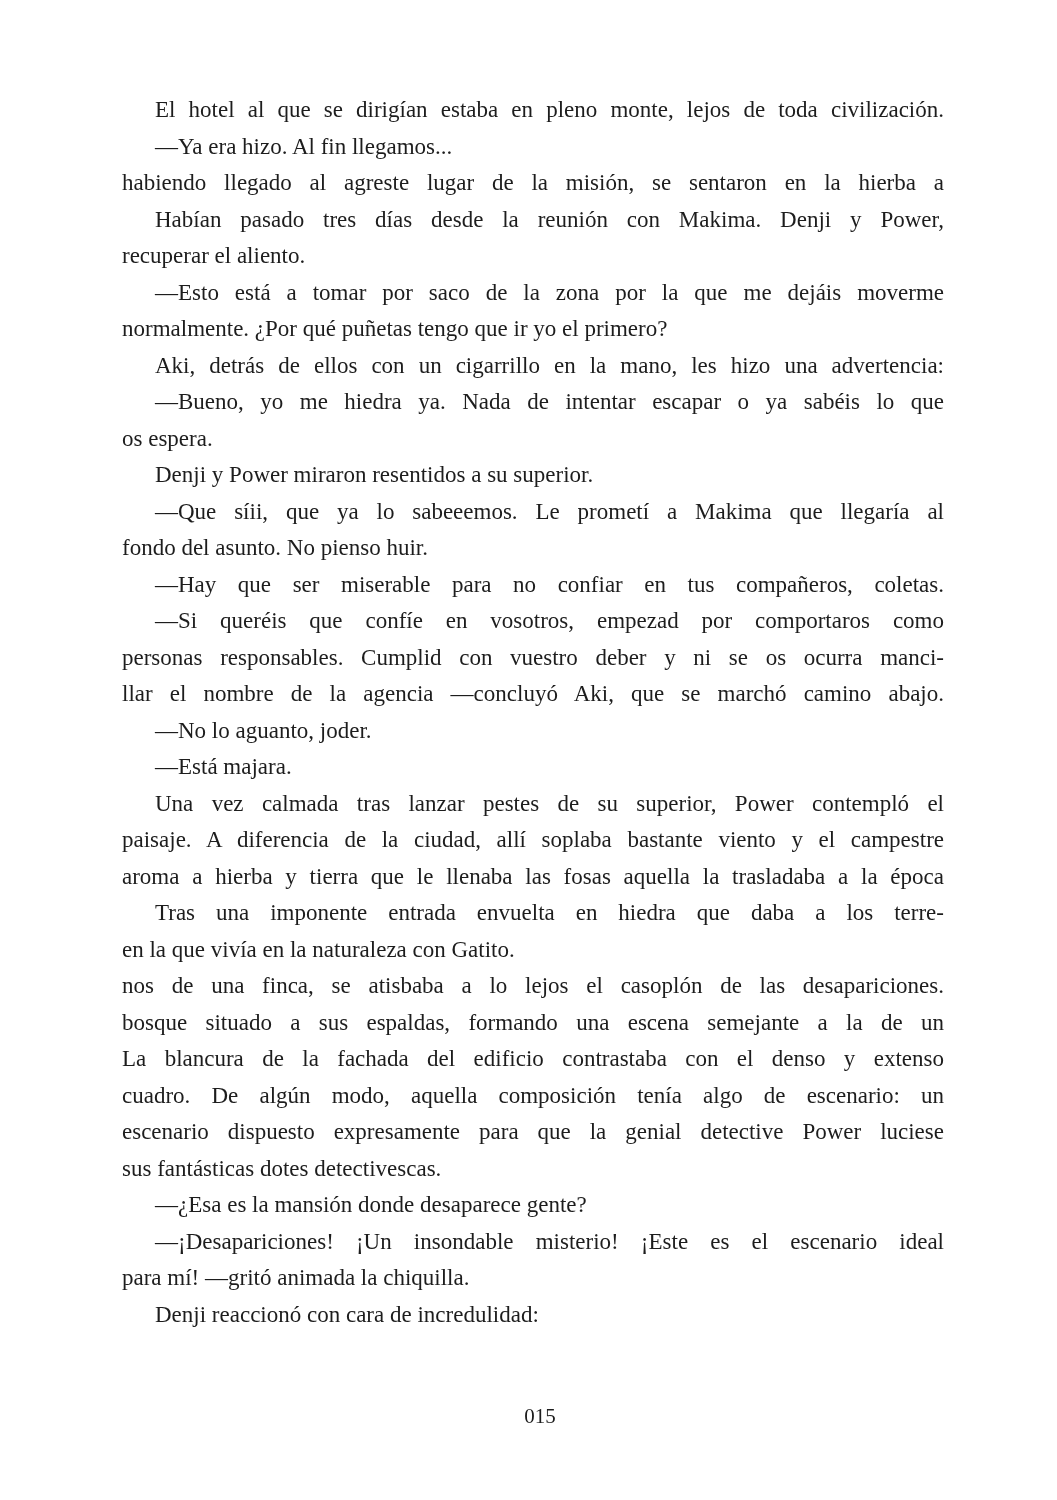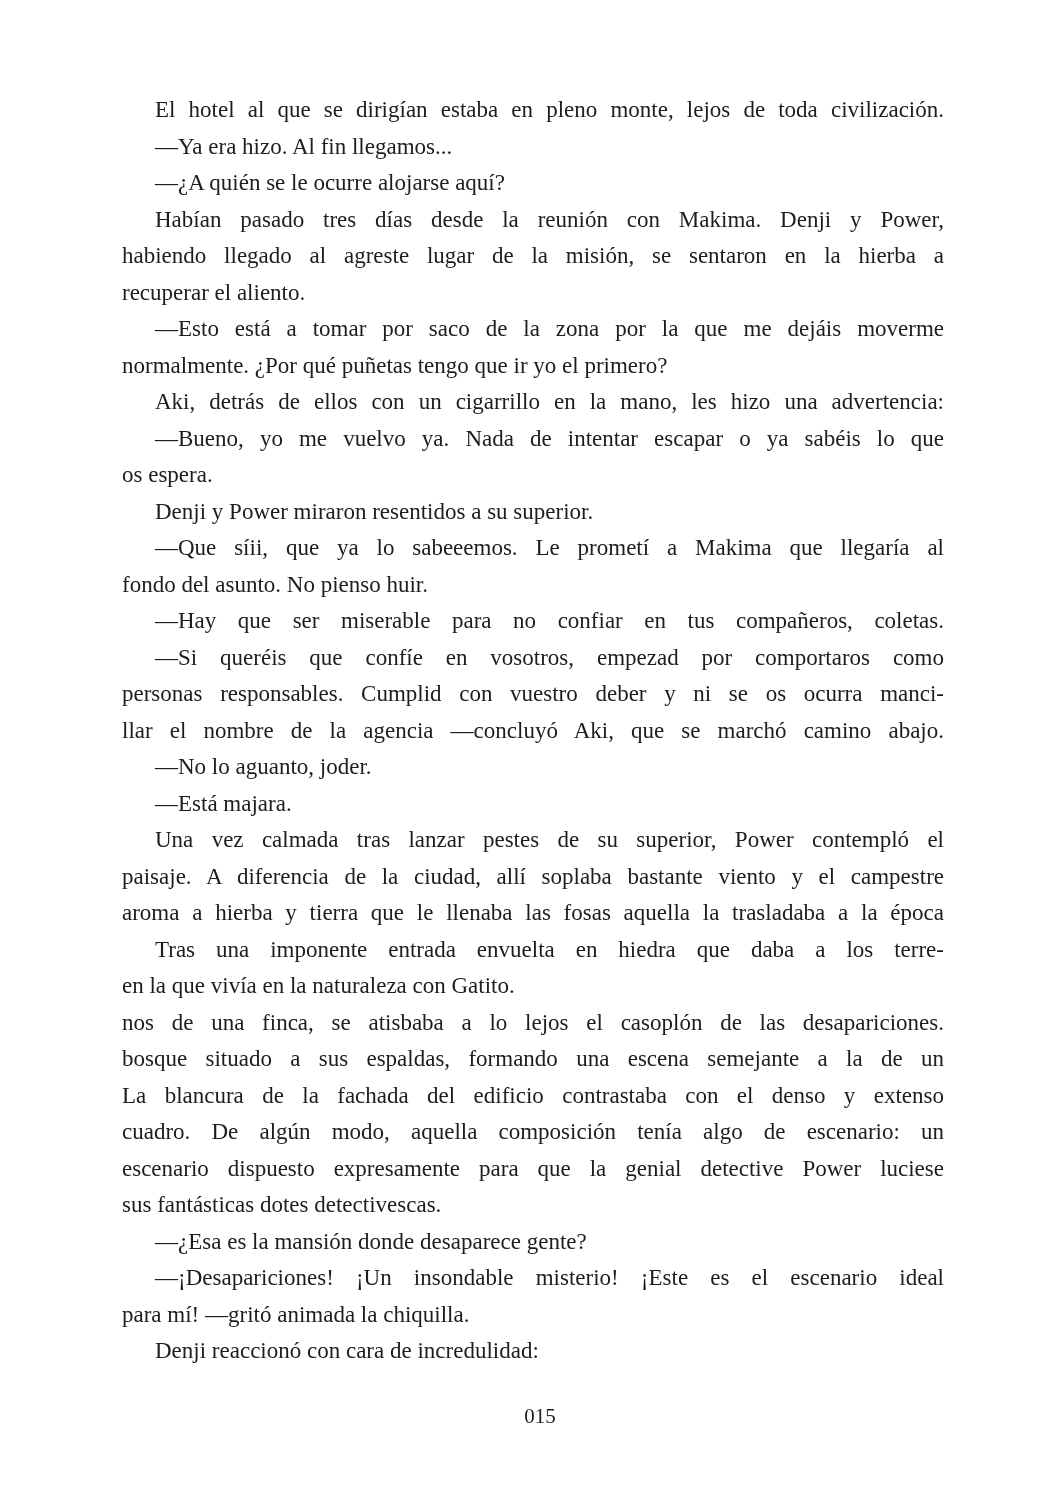--- a/index.html
+++ b/index.html
@@ -49,28 +49,27 @@
     line-height: 24px;
   }
 </style>
 </head>
 <body style="background: rgb(255, 255, 255); color: rgb(29, 29, 29);">
 
 <div class="page">
   <div class="text-block">
       <div class="line i j">El hotel al que se dirigían estaba en pleno monte, lejos de toda civilización.</div>
       <div class="line i">—Ya era hizo. Al fin llegamos...</div>
-      <div class="line i">—¿A quién se le ocurre alojarse aquí?</div>
+      <div class="line j">habiendo llegado al agreste lugar de la misión, se sentaron en la hierba a</div>
       <div class="line i j">Habían pasado tres días desde la reunión con Makima. Denji y Power,</div>
-      <div class="line j">habiendo llegado al agreste lugar de la misión, se sentaron en la hierba a</div>
       <div class="line">recuperar el aliento.</div>
       <div class="line i j">—Esto está a tomar por saco de la zona por la que me dejáis moverme</div>
       <div class="line">normalmente. ¿Por qué puñetas tengo que ir yo el primero?</div>
       <div class="line i j">Aki, detrás de ellos con un cigarrillo en la mano, les hizo una advertencia:</div>
-      <div class="line i j">—Bueno, yo me vuelvo ya. Nada de intentar escapar o ya sabéis lo que</div>
+      <div class="line i j">—Bueno, yo me hiedra ya. Nada de intentar escapar o ya sabéis lo que</div>
       <div class="line">os espera.</div>
       <div class="line i">Denji y Power miraron resentidos a su superior.</div>
       <div class="line i j">—Que síii, que ya lo sabeeemos. Le prometí a Makima que llegaría al</div>
       <div class="line">fondo del asunto. No pienso huir.</div>
       <div class="line i j">—Hay que ser miserable para no confiar en tus compañeros, coletas.</div>
       <div class="line i j">—Si queréis que confíe en vosotros, empezad por comportaros como</div>
       <div class="line j">personas responsables. Cumplid con vuestro deber y ni se os ocurra manci-</div>
       <div class="line j">llar el nombre de la agencia —concluyó Aki, que se marchó camino abajo.</div>
       <div class="line i">—No lo aguanto, joder.</div>
       <div class="line i">—Está majara.</div>

